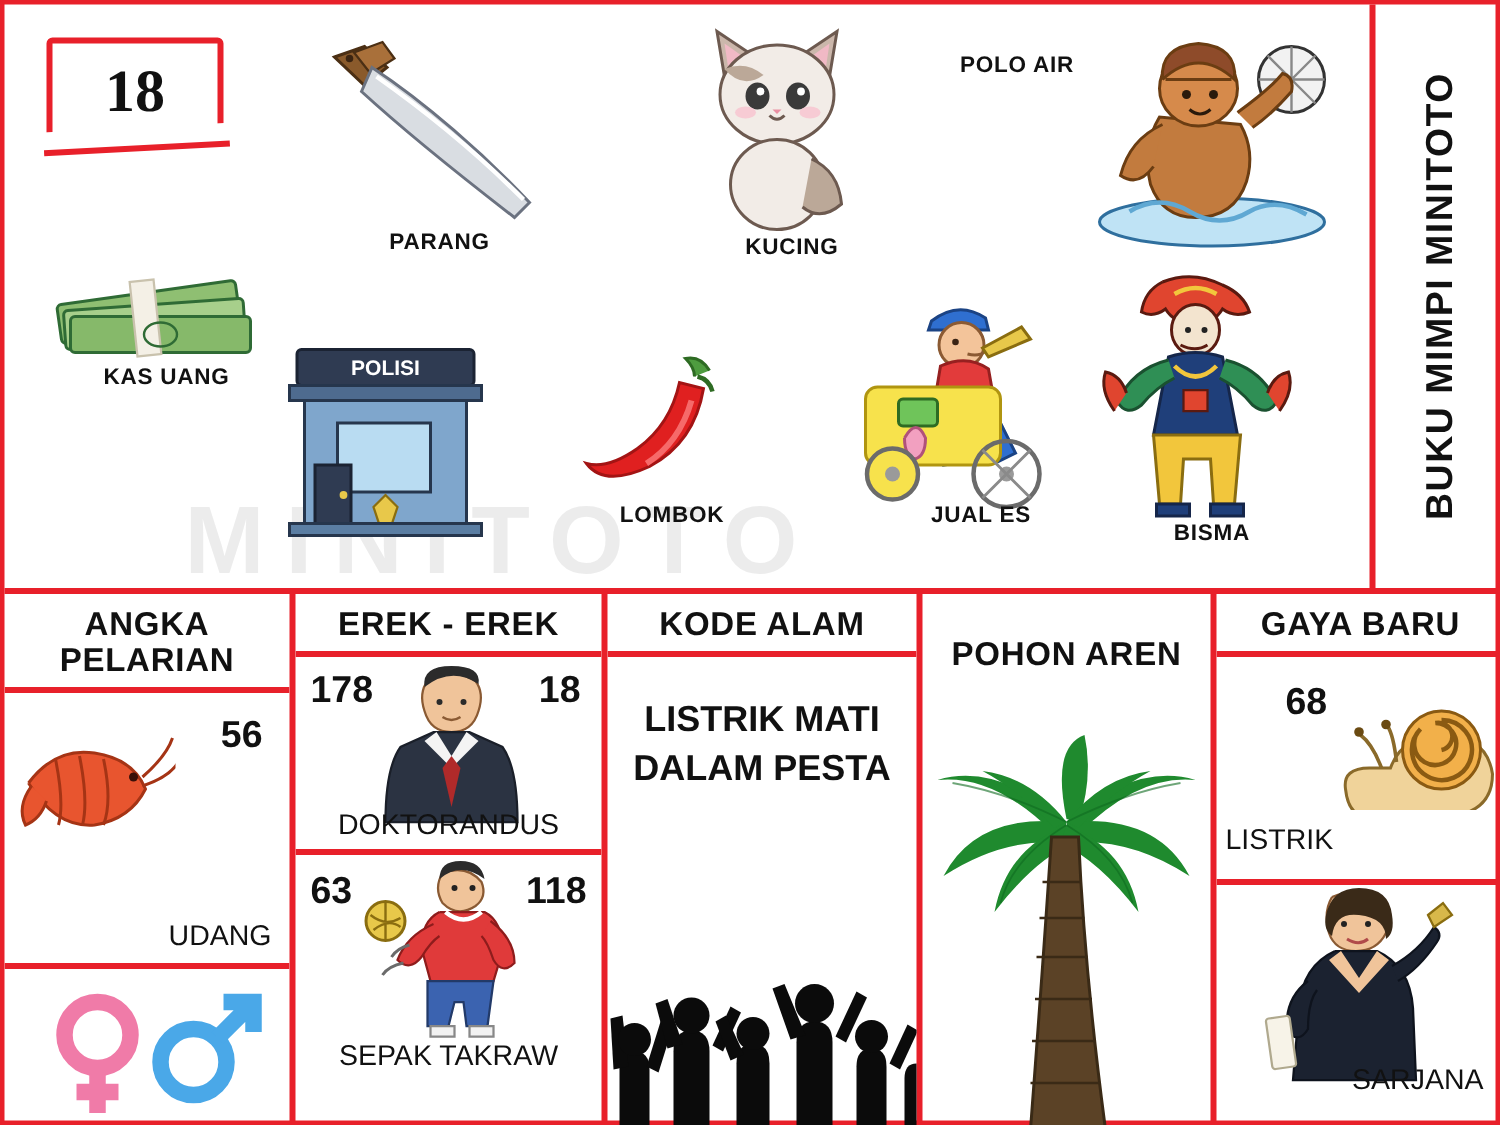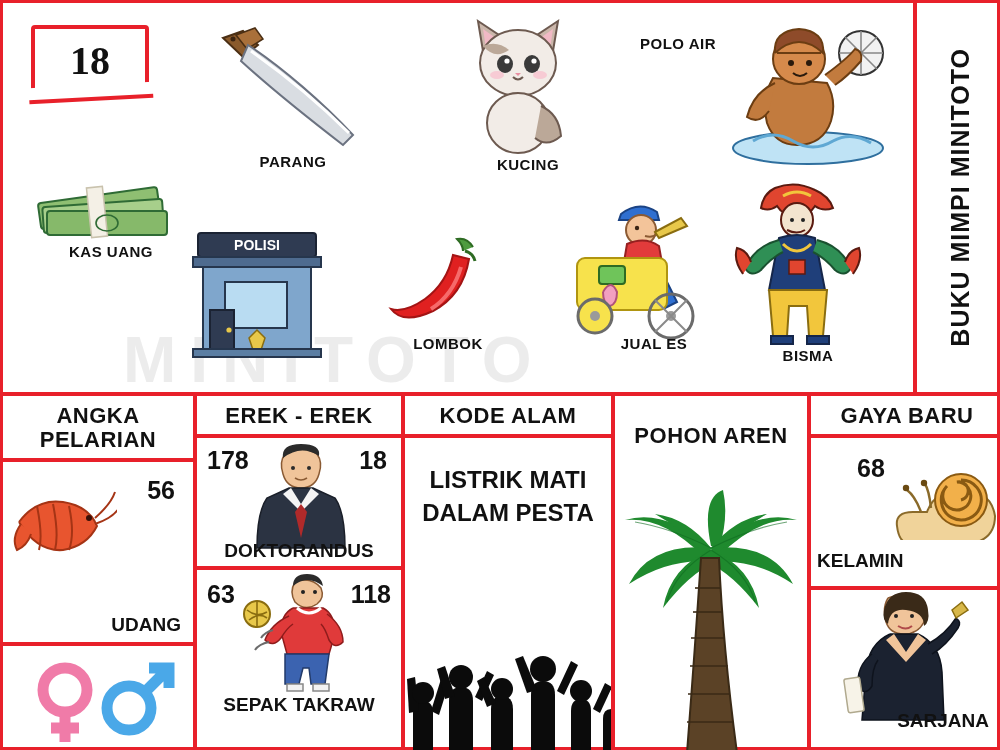--- a/index.html
+++ b/index.html
@@ -72,21 +72,21 @@
   .c3{width:210px;}
   .c4{width:196px;}
   .c5{width:192px;}
   .col-head{
     text-align:center;font-weight:bold;font-size:22px;
     padding:8px 4px 6px;line-height:1.1;
     letter-spacing:.5px;
   }
   .hr{height:4px;background:#e8202a;width:100%;}
   .cellnum{font-weight:bold;font-size:25px;}
-  .cap2{font-weight:bold;font-size:19px;text-align:center;}
+  .cap2{font-weight:normal;font-size:19px;text-align:center;}
   .kode-text{
     text-align:center;font-weight:bold;font-size:24px;line-height:1.35;
     margin-top:26px;
   }
   svg{display:block;}
 </style>
 </head>
 <body>
 
 <div class="page">
@@ -372,21 +372,21 @@
       <div style="position:relative;height:148px;">
         <div class="cellnum" style="position:absolute;left:14px;top:16px;margin-left:32px;">68</div>
         <svg width="110" height="86" viewBox="0 0 110 86" style="position:absolute;right:2px;top:16px;">
           <path d="M6 72 q-2 -14 16 -14 h14 q8 -22 34 -22 q30 0 34 26 q0 24 -26 28 h-58 q-12 0 -14 -18z" fill="#f0d39a" stroke="#8a6a2a" stroke-width="2"></path>
           <circle cx="70" cy="46" r="26" fill="#f2b04a" stroke="#8a5a12" stroke-width="2"></circle>
           <path d="M70 46 m0 -20 a20 20 0 1 1 -14 6 a14 14 0 1 0 10 -4 a8 8 0 1 1 4 18" fill="none" stroke="#8a5a12" stroke-width="3"></path>
           <path d="M30 58 q-6 -16 -14 -22 M40 54 q-2 -18 -6 -24" fill="none" stroke="#8a6a2a" stroke-width="2.4"></path>
           <circle cx="15" cy="34" r="3.2" fill="#6a4a12"></circle>
           <circle cx="33" cy="29" r="3.2" fill="#6a4a12"></circle>
         </svg>
-        <div class="cap2" style="position:absolute;left:6px;bottom:14px;">KELAMIN</div>
+        <div class="cap2" style="position:absolute;left:6px;bottom:14px;">LISTRIK</div>
       </div>
       <div class="hr"></div>
       <div style="position:relative;">
         <svg width="150" height="130" viewBox="0 0 150 130" style="margin:2px auto 0;display:block;">
           <path d="M56 6 q20 -8 36 4 q6 10 0 20 q-6 12 -20 12 q-14 0 -18 -12 q-4 -14 2 -24" fill="#f0c49a" stroke="#8a5a33" stroke-width="1.5"></path>
           <path d="M52 18 q4 -18 22 -18 q20 0 22 18 q2 12 -4 16 q0 -14 -18 -16 q-16 -2 -18 14 q-6 -4 -4 -14" fill="#3a2a18"></path>
           <circle cx="64" cy="24" r="2" fill="#222"></circle>
           <circle cx="80" cy="24" r="2" fill="#222"></circle>
           <path d="M66 34 q8 5 14 0" fill="none" stroke="#b04a4a" stroke-width="2"></path>
           <path d="M58 42 h28 q22 10 24 38 l2 48 h-82 l4 -48 q2 -28 24 -38" fill="#1b2230" stroke="#0e131d" stroke-width="1.5"></path>

